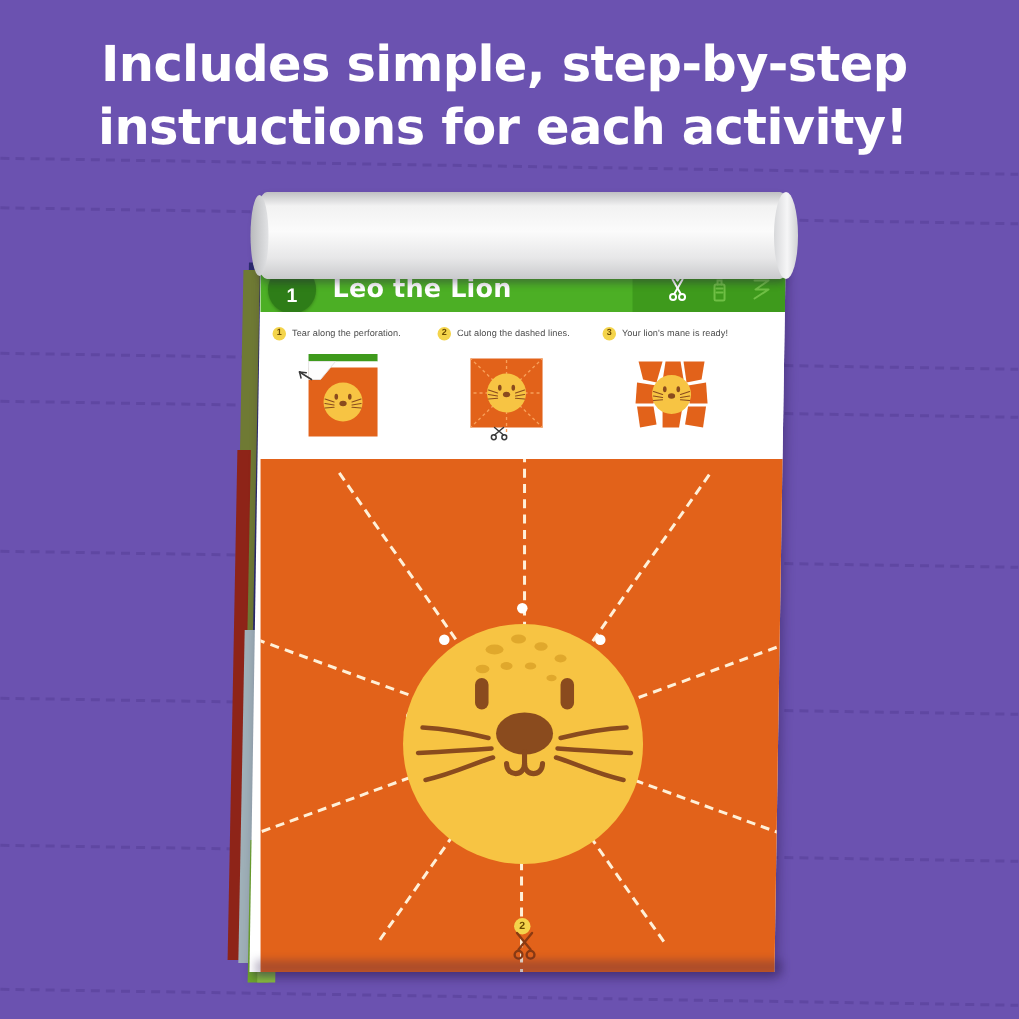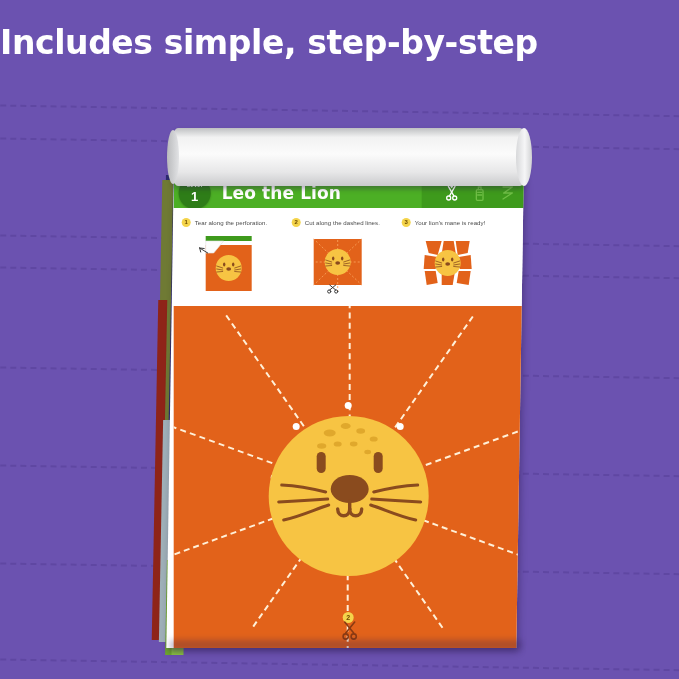--- a/index.html
+++ b/index.html
@@ -13,21 +13,21 @@
   
   .bg-lines{position:absolute;inset:0;overflow:hidden;}
   .bg-line{
     position:absolute;left:-40px;width:780px;height:0;
     border-top:2px dashed #5E46A0;opacity:.85;
   }
 
   
   .headline{
     position:absolute;left:0;top:22px;width:605px;
-    text-align:left;color:#FFFFFF;
+    text-align:right;color:#FFFFFF;
     font-weight:bold;font-size:33px;line-height:1.26;
     letter-spacing:-0.4px;
     font-family:"DejaVu Sans","Liberation Sans",sans-serif;
   }
   .headline div{white-space:nowrap;}
 
   
   .sheet-edge{position:absolute;}
   .edge-navy  {left:162px;top:175px;width:11px;height:415px;background:#2B2A6E;transform:skewX(-1.1deg);}
   .edge-olive {left:158px;top:180px;width:11px;height:448px;background:#6F7A34;transform:skewX(-1.1deg);}
@@ -131,20 +131,21 @@
     <div class="bg-line" style="top:240px;transform:rotate(0.9deg);"></div>
     <div class="bg-line" style="top:272px;transform:rotate(0.9deg);"></div>
     <div class="bg-line" style="top:372px;transform:rotate(0.9deg);"></div>
     <div class="bg-line" style="top:470px;transform:rotate(0.9deg);"></div>
     <div class="bg-line" style="top:568px;transform:rotate(0.9deg);"></div>
     <div class="bg-line" style="top:664px;transform:rotate(0.9deg);"></div>
   </div>
 
   <div class="headline">
     <div>Includes simple, step-by-step</div>
+    <div>instructions for each activity!</div>
   </div>
 
   <div class="sheet-edge edge-navy"></div>
   <div class="sheet-edge edge-olive"></div>
   <div class="sheet-edge edge-maroon"></div>
   <div class="sheet-edge edge-steel"></div>
   <div class="sheet-edge edge-green"></div>
   <div class="sheet-edge edge-lime"></div>
 
   <div class="sheet">

